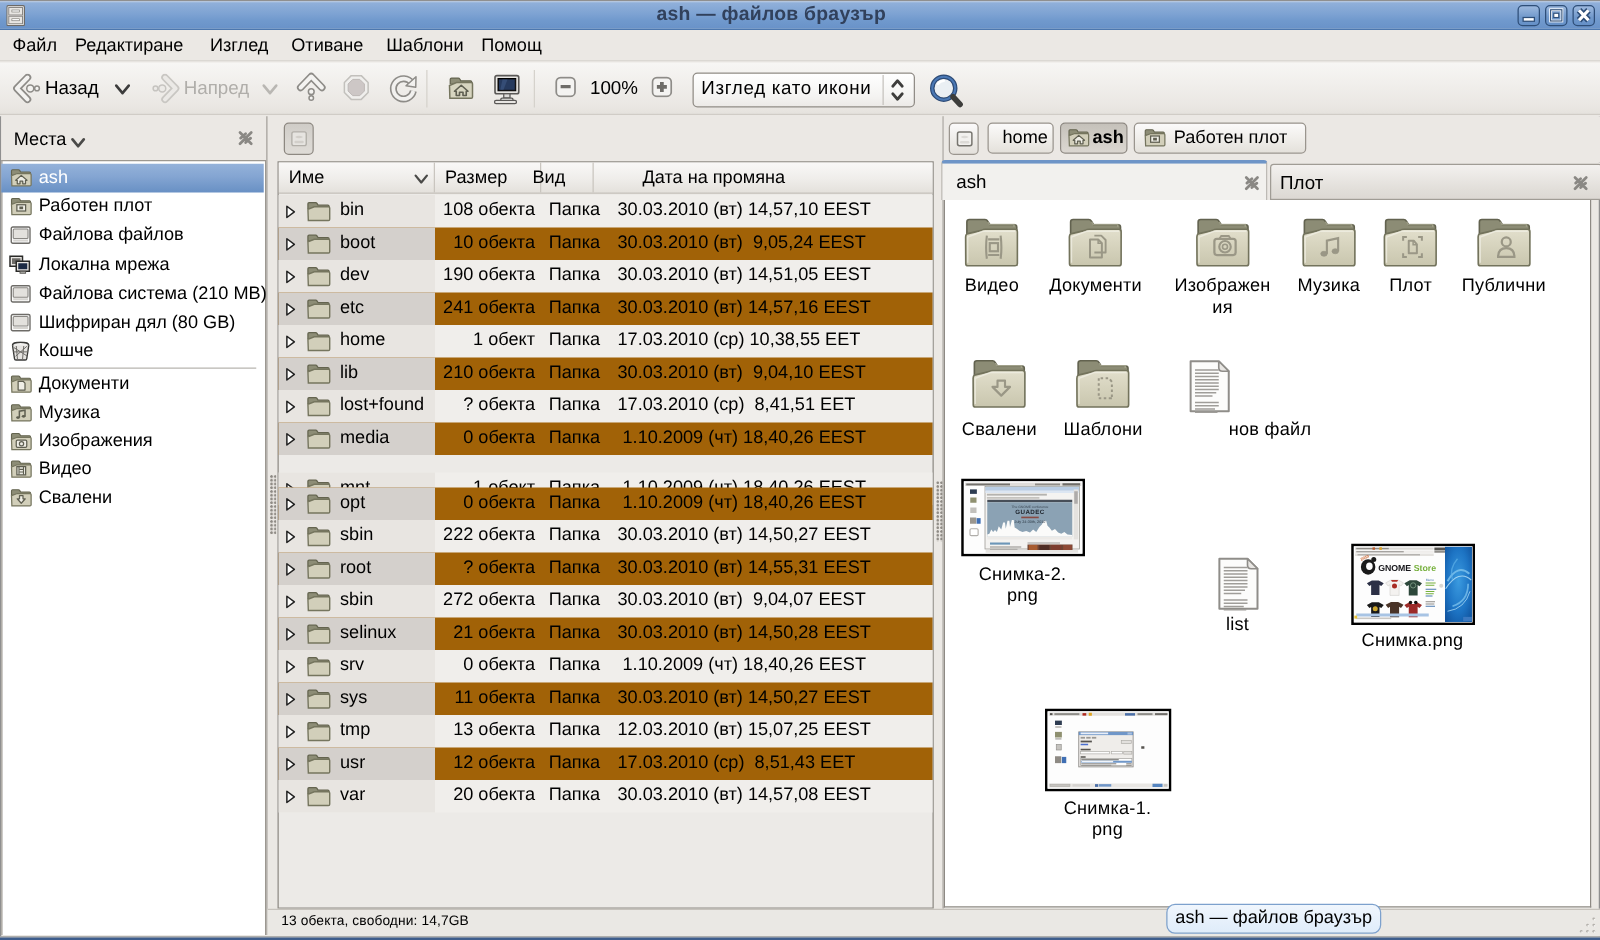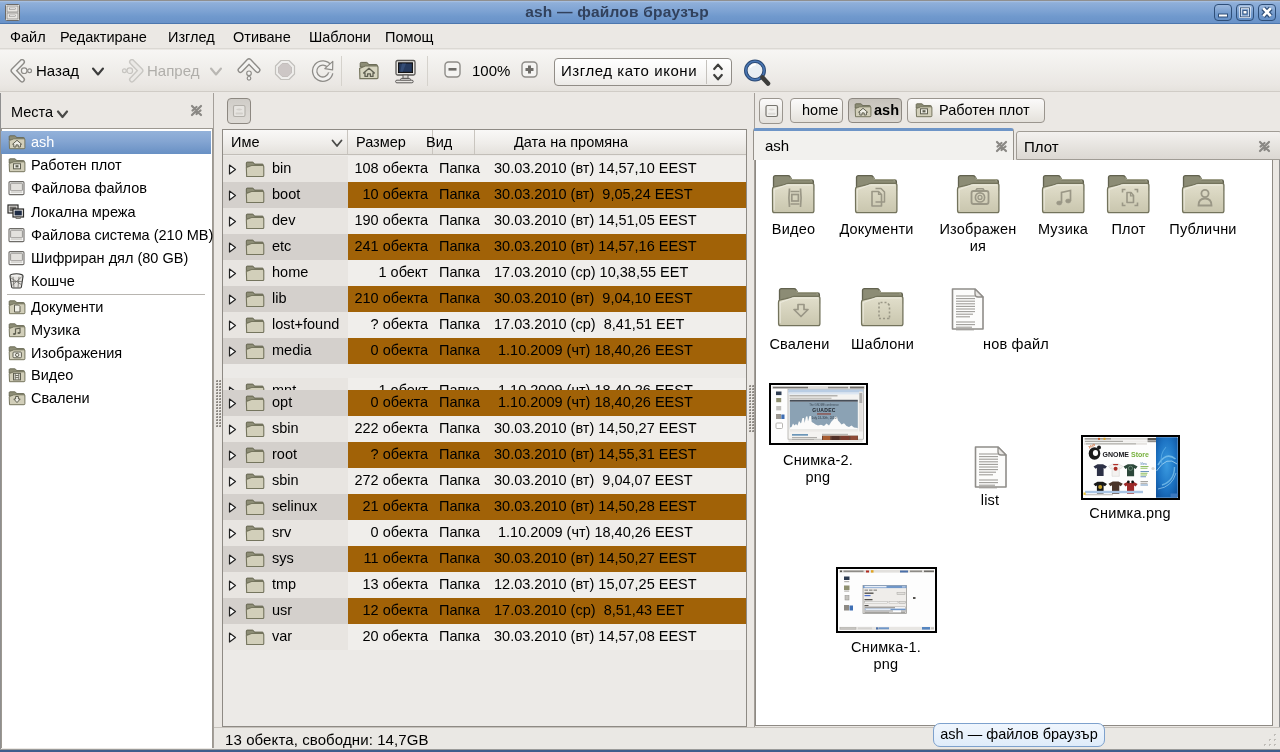--- a/index.html
+++ b/index.html
@@ -63,21 +63,21 @@
 #tab-active { position:absolute; left:-2px; top:-2px; width:261px; height:32px; background:#f2f1ee;
   border-left:1px solid #95918a; border-right:1px solid #95918a;
   border-top:3px solid #6e95c7; border-radius:3px 3px 0 0; }
 #tab-inactive { position:absolute; left:261px; top:1px; width:266px; height:29px;
   background:linear-gradient(#f3f1ef, #e2dfda 70%, #dcd8d3);
   border:1px solid #a09c95; border-radius:3px 3px 0 0; }
 #iconview { left:755px; top:160px; width:518px; height:566px; background:#ffffff; border:1px solid #8e8a84; border-top:none; }
 .ilabel { position:absolute; text-align:center; font-size:14.5px; letter-spacing:0.2px; line-height:16.5px; white-space:nowrap; }
 .thumb { position:absolute; border:2px solid #000; }
 #statusbar { left:214px; top:727px; width:1066px; height:22px; background:#eae8e4; border-top:1px solid #c6c2bc; }
-#status-text { position:absolute; left:11px; top:3px; font-size:15px; letter-spacing:0.1px; }
+#status-text { position:absolute; left:11px; top:3px; font-size:11px; letter-spacing:0.1px; }
 #bottomline1 { left:0; top:749px; width:1280px; height:1px; background:#9b9b99; }
 #bottomline2 { left:0; top:750px; width:1280px; height:2px; background:#3e5d8c; }
 #tooltip { left:933px; top:723px; width:172px; height:24px; border:1px solid #7da1cd; border-radius:7px;
   background:linear-gradient(#f0f6fd, #dfecfa); text-align:center; font-size:14.5px; padding-top:2px; }
 #leftline { left:0; top:93px; width:1px; height:656px; background:#8f8f8f; }
 #rightline { left:1279px; top:93px; width:1px; height:656px; background:#8f8f8f; }
 </style>
 </head>
 <body>
 <div class="abs" id="topline"></div>

